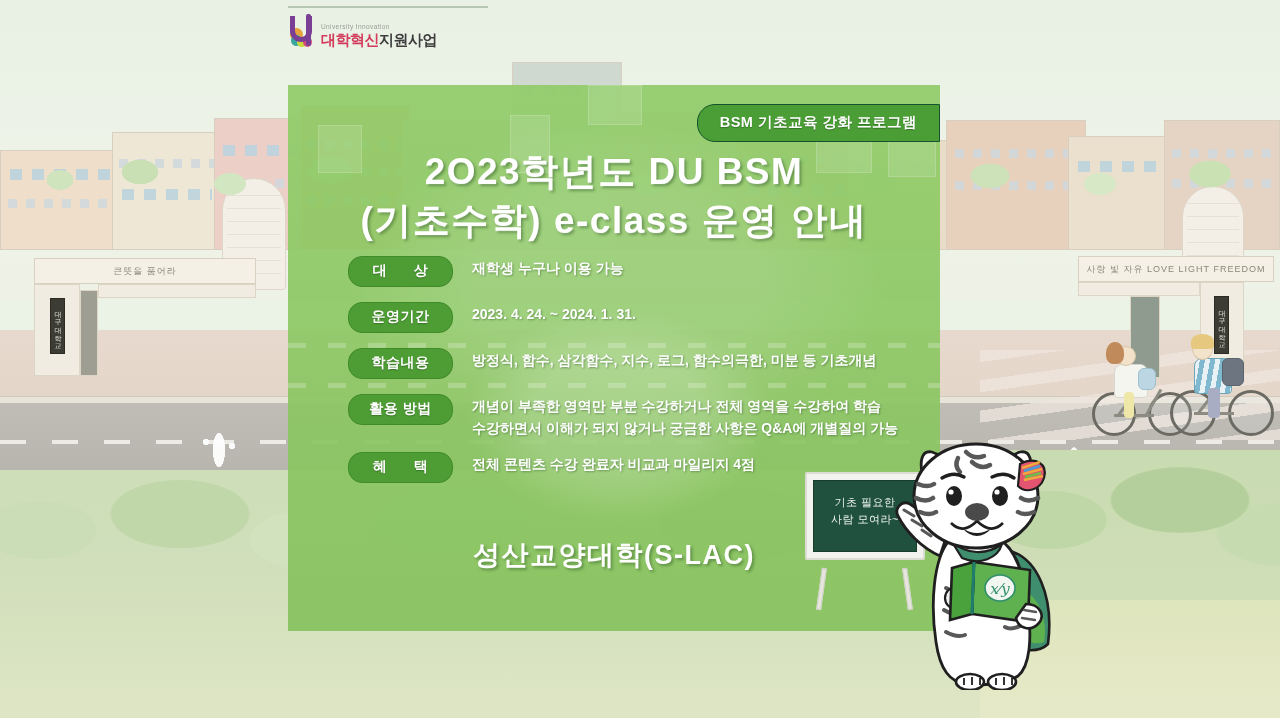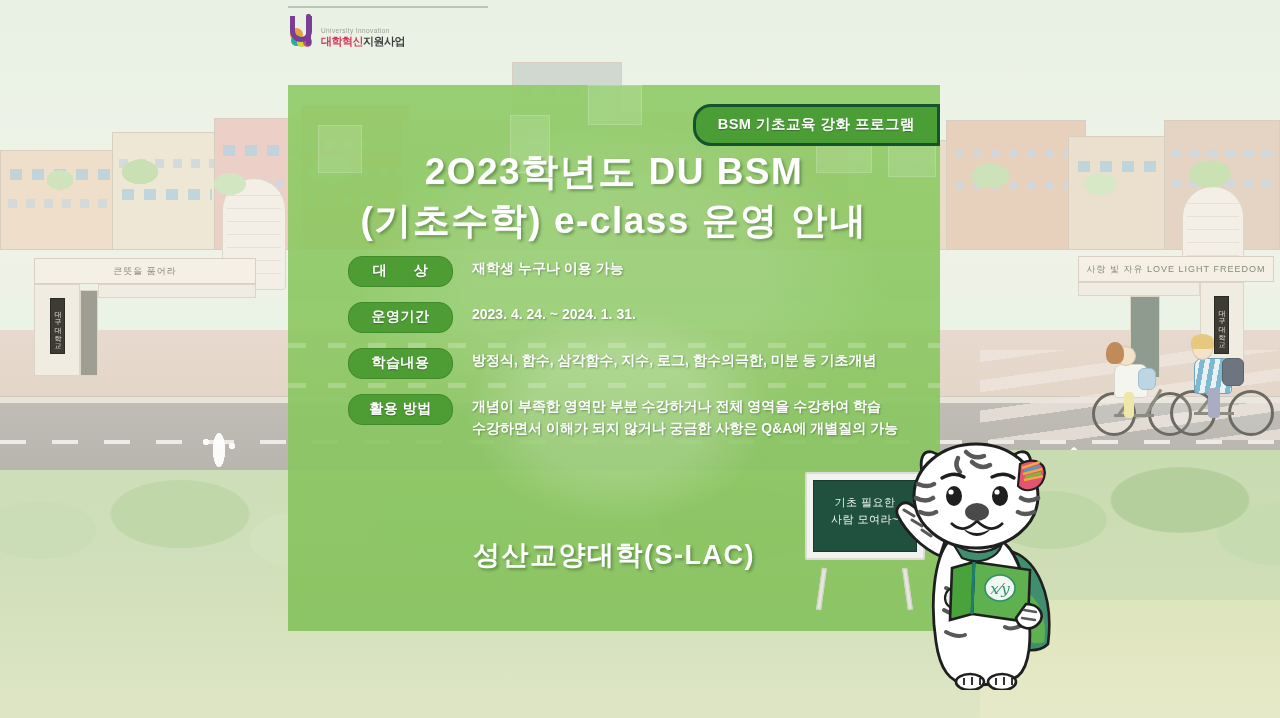--- a/index.html
+++ b/index.html
@@ -200,21 +200,21 @@
 
   .badge {
     position: absolute; right: 0px; top: 19px;
     background: #4a9e35;
     color: #ffffff;
     font-weight: bold;
     font-size: 14.5px;
     letter-spacing: .5px;
     padding: 8px 22px 9px 22px;
     border-radius: 18px 0 0 18px;
-    border: 3px solid #14532d;
+    border: 1px solid #14532d;
     text-shadow: 0 1px 1px rgba(0,0,0,.28);
     white-space: nowrap;
   }
 
   .title {
     position: absolute; left: 0; right: 0; top: 62px;
     text-align: center;
     color: #ffffff;
     font-weight: bold;
     font-size: 37px;
@@ -288,21 +288,21 @@
   }
   .logo-mark .u-stem {
     position: absolute; left: 16px; top: 0; width: 5px; height: 32px;
     background: #7a3f94; border-radius: 2px;
   }
   .logo-mark .blob {
     position: absolute; border-radius: 50%;
   }
   .logo-text { display: flex; flex-direction: column; line-height: 1; }
   .logo-en { font-size: 6.5px; color: #9b9b93; letter-spacing: .4px; margin-bottom: 2px; }
-  .logo-kr { font-size: 11px; font-weight: bold; letter-spacing: -.5px; }
+  .logo-kr { font-size: 15px; font-weight: bold; letter-spacing: -.5px; }
   .logo-kr .k1 { color: #d33b5c; }
   .logo-kr .k2 { color: #3d3d3d; }
 
   
   .board-wrap { position: absolute; left: 805px; top: 472px; width: 120px; height: 88px; }
   .board-frame {
     position: absolute; inset: 0;
     background: #f2f2ee; border: 2px solid #dcdcd4;
     border-radius: 2px;
   }
@@ -497,20 +497,24 @@
       </div>
       <div class="row">
         <div class="pill">학습내용</div>
         <div class="val">방정식,  함수, 삼각함수, 지수, 로그, 함수의극한, 미분 등 기초개념</div>
       </div>
       <div class="row tall">
         <div class="pill">활용 방법</div>
         <div class="val">개념이 부족한 영역만 부분 수강하거나 전체 영역을 수강하여 학습
 수강하면서 이해가 되지 않거나 궁금한 사항은 Q&amp;A에 개별질의 가능</div>
       </div>
+      <div class="row">
+        <div class="pill">혜      택</div>
+        <div class="val">전체 콘텐츠 수강 완료자 비교과 마일리지 4점</div>
+      </div>
     </div>
 
     <div class="footer">성산교양대학(S-LAC)</div>
   </div>
 
   <div class="board-wrap">
     <div class="board-legs">
       <i style="left:6px;transform:rotate(8deg);"></i>
       <i style="left:92px;transform:rotate(-8deg);"></i>
     </div>

